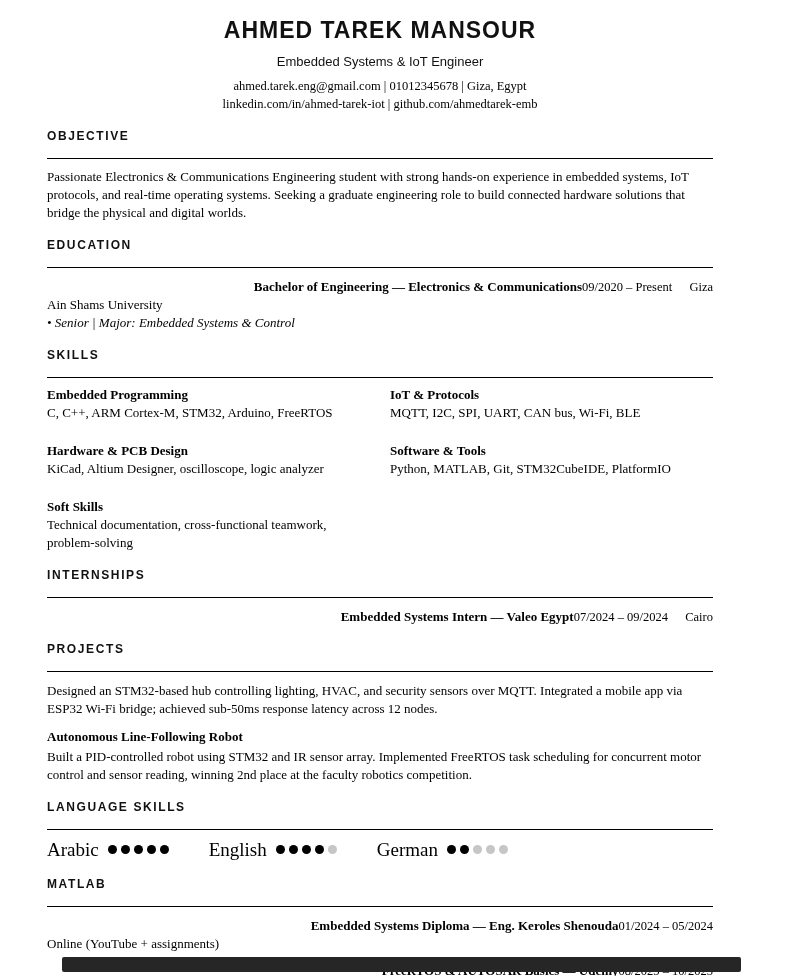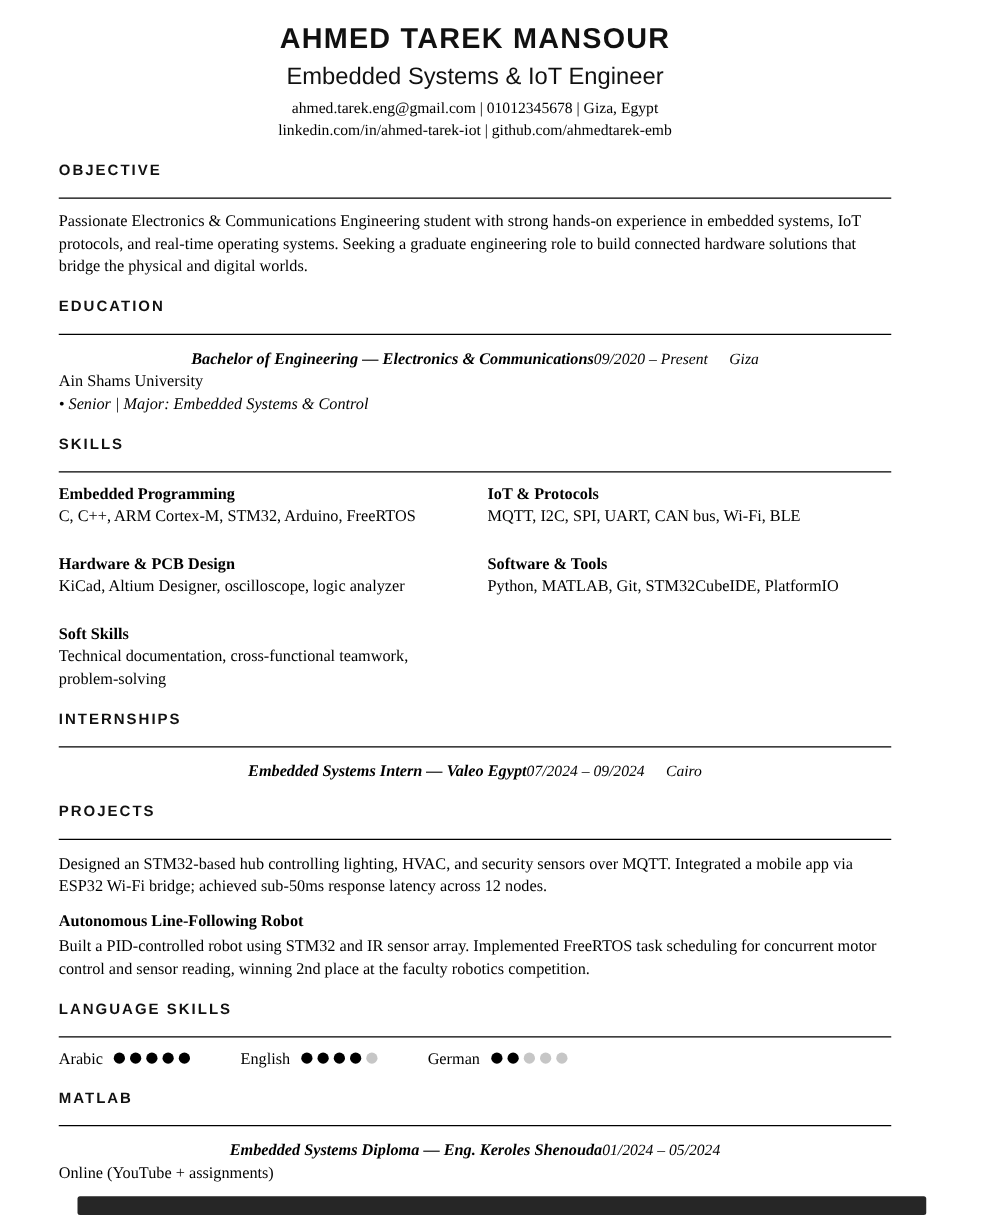--- a/index.html
+++ b/index.html
@@ -9,37 +9,37 @@
   }
   .page{position:absolute;left:47px;top:0;width:666px;}
 
   
   .hdr{text-align:center;margin-top:16px;}
   .hdr-name{
     font-family:"Liberation Sans", sans-serif;font-weight:bold;
     font-size:23px;line-height:28px;letter-spacing:1px;color:#111;
   }
   .hdr-title{
-    font-family:"Liberation Sans", sans-serif;font-size:19px;line-height:16px;
+    font-family:"Liberation Sans", sans-serif;font-size:13px;line-height:16px;
     margin-top:10px;color:#111;
   }
   .hdr-contact{margin-top:8px;font-size:12.5px;line-height:17.5px;color:#000;}
 
   
   .section{margin-top:17px;}
   .sec-head{
     font-family:"Liberation Sans", sans-serif;font-weight:bold;font-size:12px;
     letter-spacing:1.6px;line-height:13px;color:#111;
     padding-bottom:15px;border-bottom:1.5px solid #000;
   }
   .para{margin-top:9px;line-height:18px;}
 
   
   .entry{margin-top:10px;}
-  .entry-row{display:flex;justify-content:center;align-items:baseline;line-height:18px;font-style:italic;}
+  .entry-row{display:flex;justify-content:flex-end;align-items:baseline;line-height:18px;}
   .entry-title{font-weight:bold;font-size:13px;}
   .entry-right{white-space:nowrap;font-size:12.5px;}
   .entry-loc{margin-left:14px;}
   .entry-sub{line-height:18px;}
   .entry-detail{line-height:18px;font-style:italic;}
 
   
   .skills-grid{
     display:grid;grid-template-columns:1fr 1fr;column-gap:23px;row-gap:11px;
     margin-top:8px;
@@ -49,21 +49,21 @@
   .skill-items{line-height:18px;}
 
   
   .proj{margin-top:10px;}
   .proj-title{font-weight:bold;line-height:18px;}
   .proj-desc{line-height:18px;margin-top:2px;}
 
   
   .lang-row{display:flex;align-items:center;margin-top:9px;gap:36px;}
   .lang-item{display:flex;align-items:center;}
-  .lang-name{font-size:13px;margin-right:9px;}
+  .lang-name{font-size:19px;margin-right:9px;}
   .dot{display:inline-block;width:9px;height:9px;border-radius:50%;
        background:#c6c6c6;margin-right:4px;}
   .dot.filled{background:#000;}
 
   
   .bottom-bar{
     position:absolute;left:62px;bottom:4px;width:679px;height:15px;
     background:#262626;border-radius:2px;
   }
 </style>

